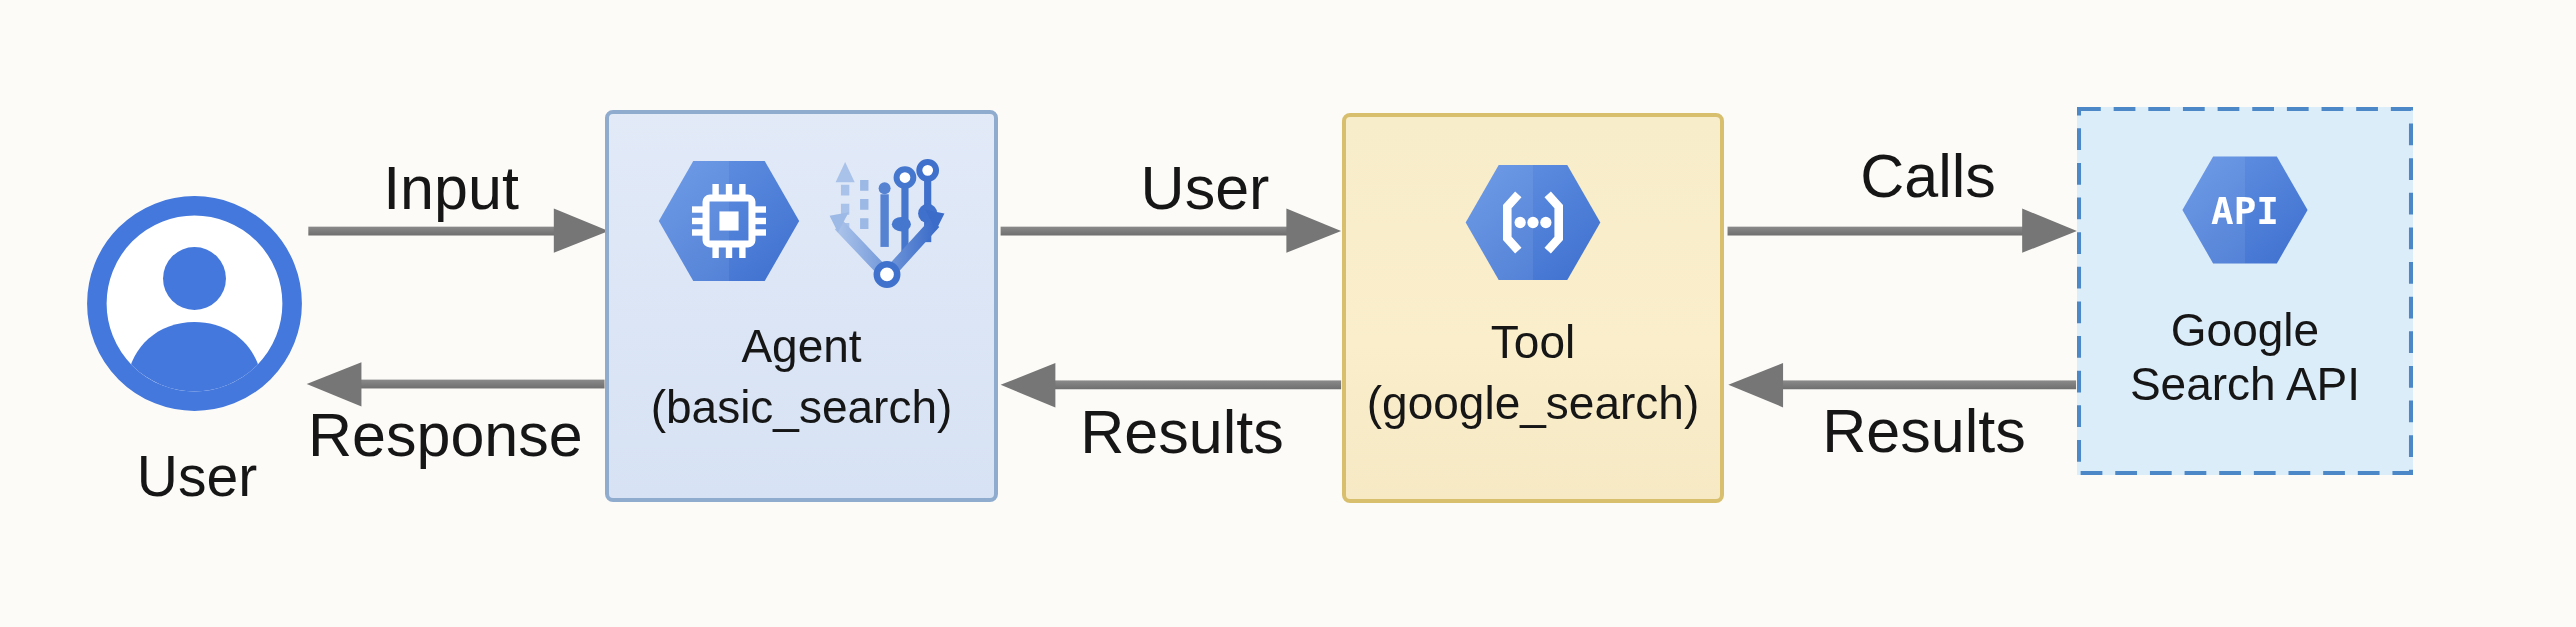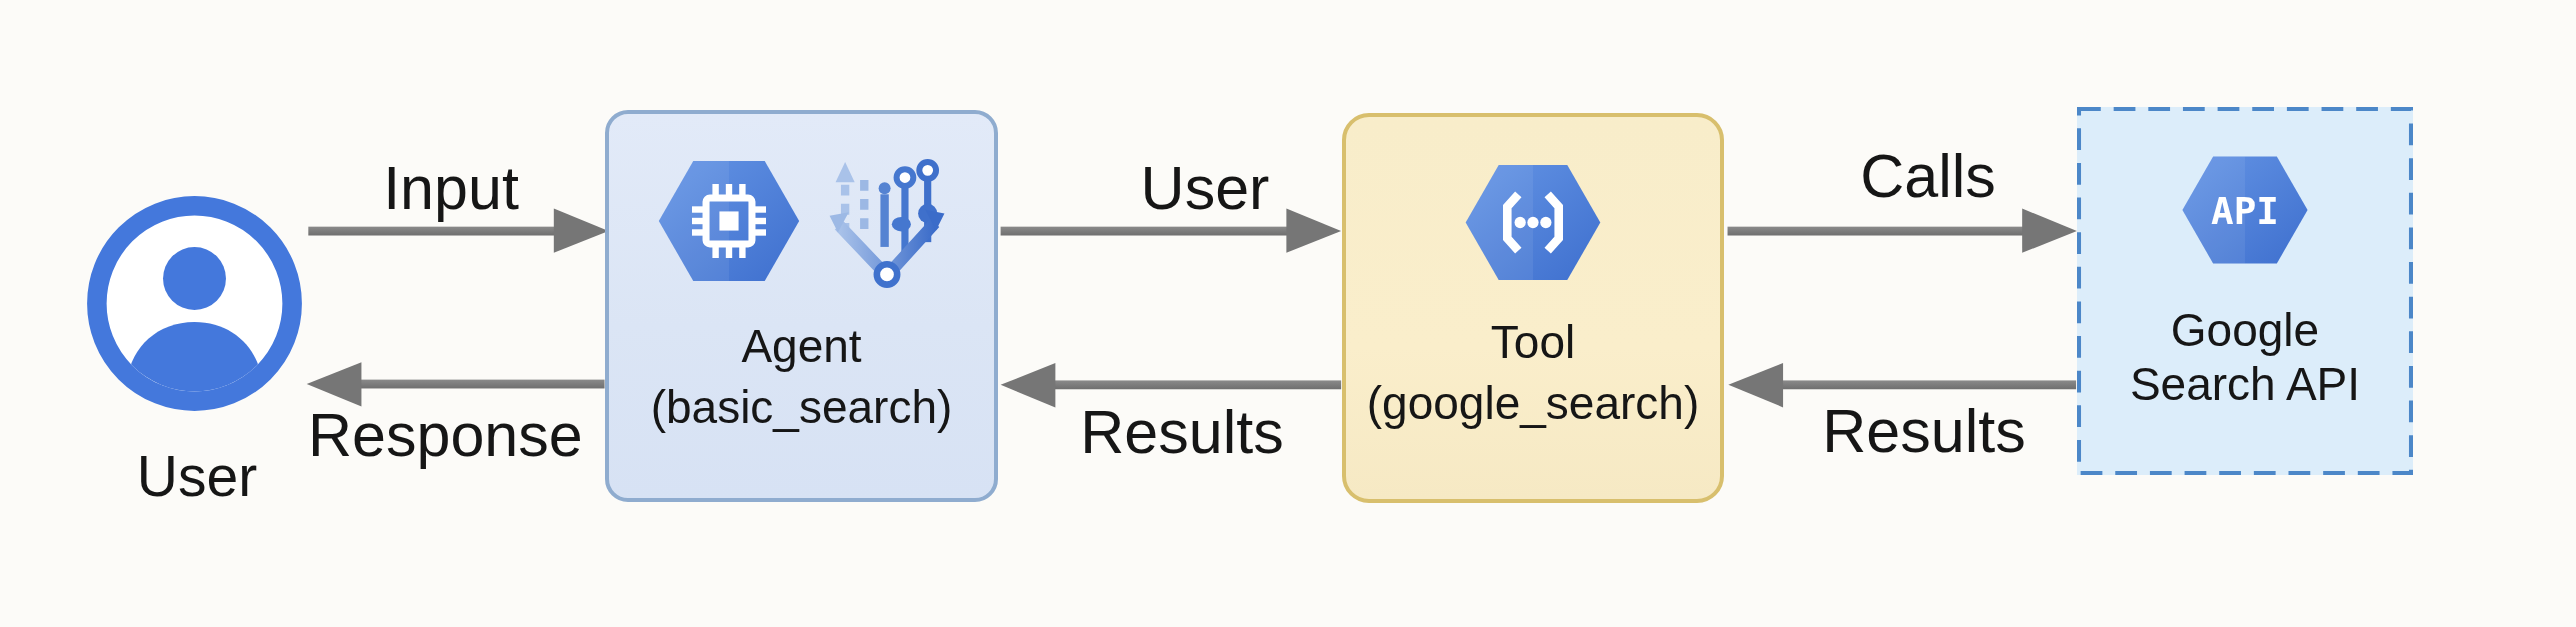--- a/index.html
+++ b/index.html
@@ -26,27 +26,27 @@
     position:absolute;
     box-sizing:border-box;
     display:flex;
     flex-direction:column;
     align-items:center;
   }
   .agent-box{
     left:605px;top:110px;width:393px;height:392px;
     background:linear-gradient(180deg,#e2eaf8 0%,#dbe5f5 55%,#d7e2f4 100%);
     border:4px solid #8faccf;
-    border-radius:23px;
+    border-radius:8px;
   }
   .tool-box{
     left:1342px;top:113px;width:382px;height:390px;
     background:linear-gradient(180deg,#f8edca 0%,#faeecb 60%,#f6e9c4 100%);
     border:4px solid #d8bf6d;
-    border-radius:27px;
+    border-radius:8px;
   }
   .api-box{
     left:2077px;top:107px;width:336px;height:368px;
     background:#dcedfa;
   }
   .api-dash{position:absolute;left:0;top:0;width:100%;height:100%;}
 
   .icon-row{
     display:flex;
     align-items:flex-start;

